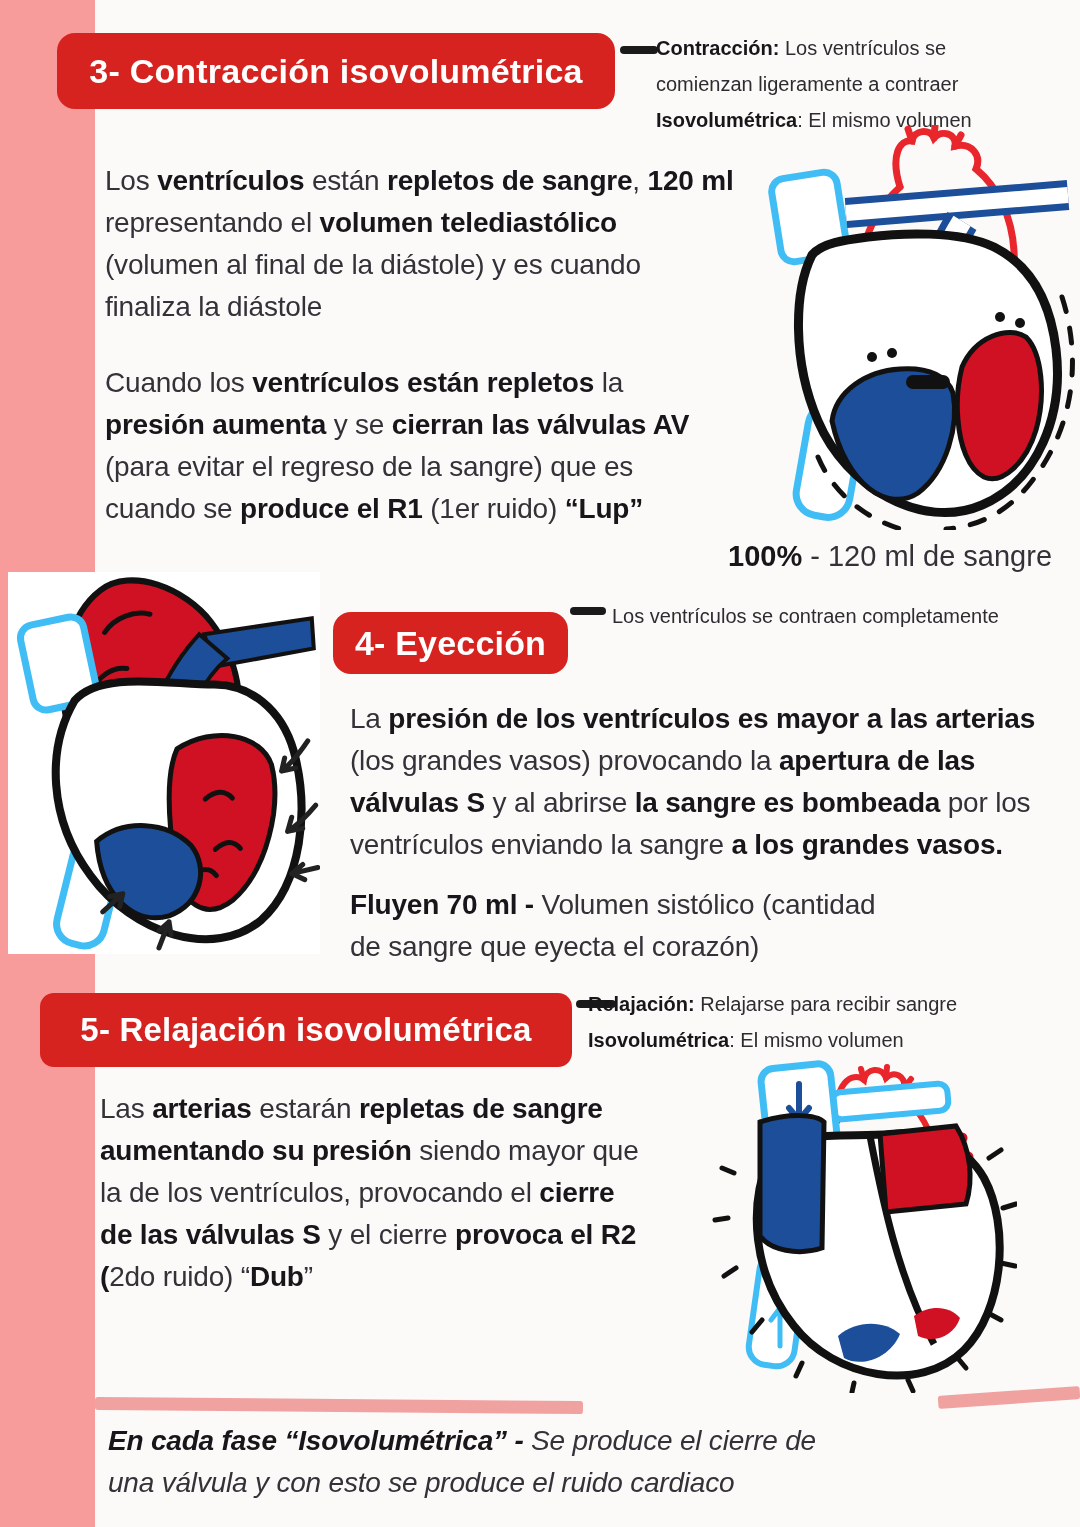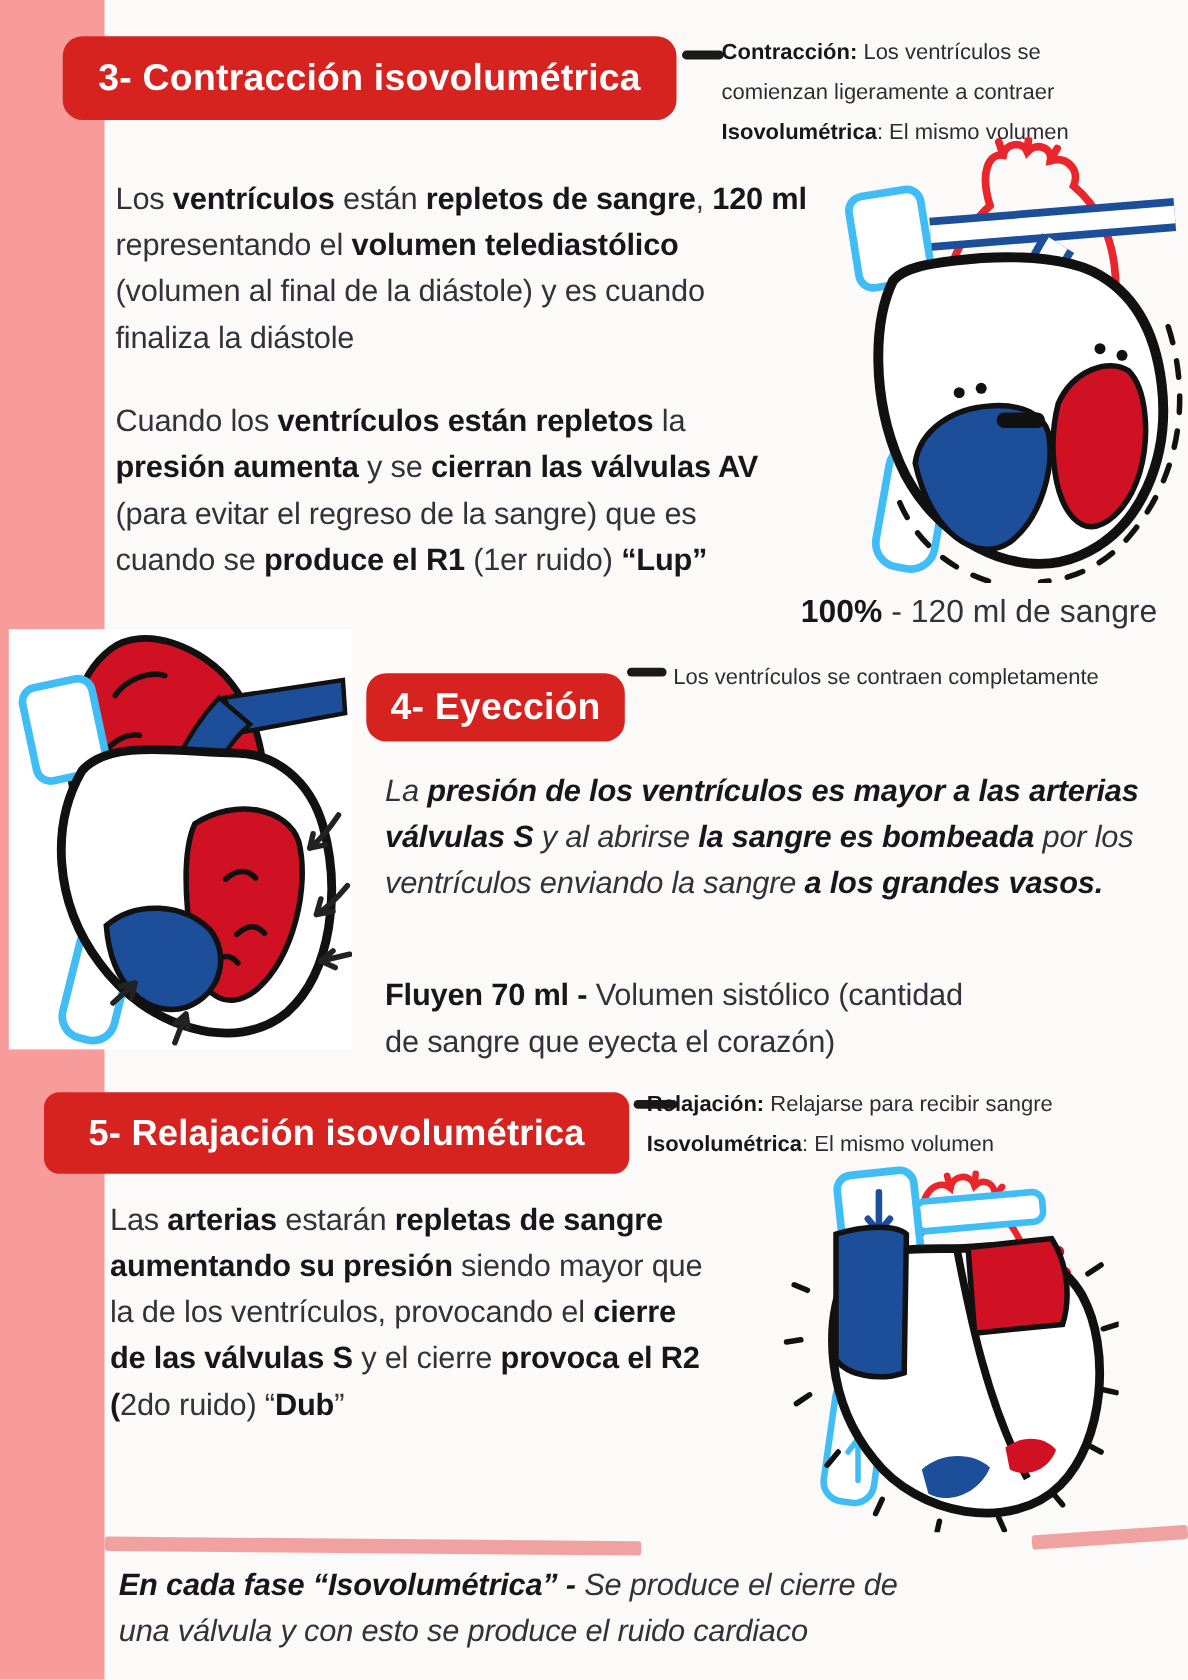--- a/index.html
+++ b/index.html
@@ -131,22 +131,23 @@
       </g>
     </svg>
   </div>
 
   <div class="banner b4">4- Eyección</div>
   <div class="dash" style="left:570px; top:607px; width:36px;"></div>
   <div class="annot" style="left:612px; top:598px;">
     <div><span>Los ventrículos se contraen completamente</span></div>
   </div>
 
-  <div class="bodytxt" style="left:350px; top:698px;font-style:italic;">
+  <div class="bodytxt" style="left:350px; top:698px;">
     <div><span>La </span><span class="b">presión de los ventrículos es mayor a las arterias</span></div>
+    <div><span>(los grandes vasos) provocando la </span><span class="b">apertura de las</span></div>
     <div><span class="b">válvulas S</span><span> y al abrirse </span><span class="b">la sangre es bombeada</span><span> por los</span></div>
     <div><span>ventrículos enviando la sangre </span><span class="b">a los grandes vasos.</span></div>
   </div>
   <div class="bodytxt" style="left:350px; top:884px;">
     <div><span class="b">Fluyen 70 ml -</span><span> Volumen sistólico (cantidad</span></div>
     <div><span>de sangre que eyecta el corazón)</span></div>
   </div>
 
   <div class="banner b5">5- Relajación isovolumétrica</div>
   <div class="dash" style="left:576px; top:1000px; width:40px;"></div>

